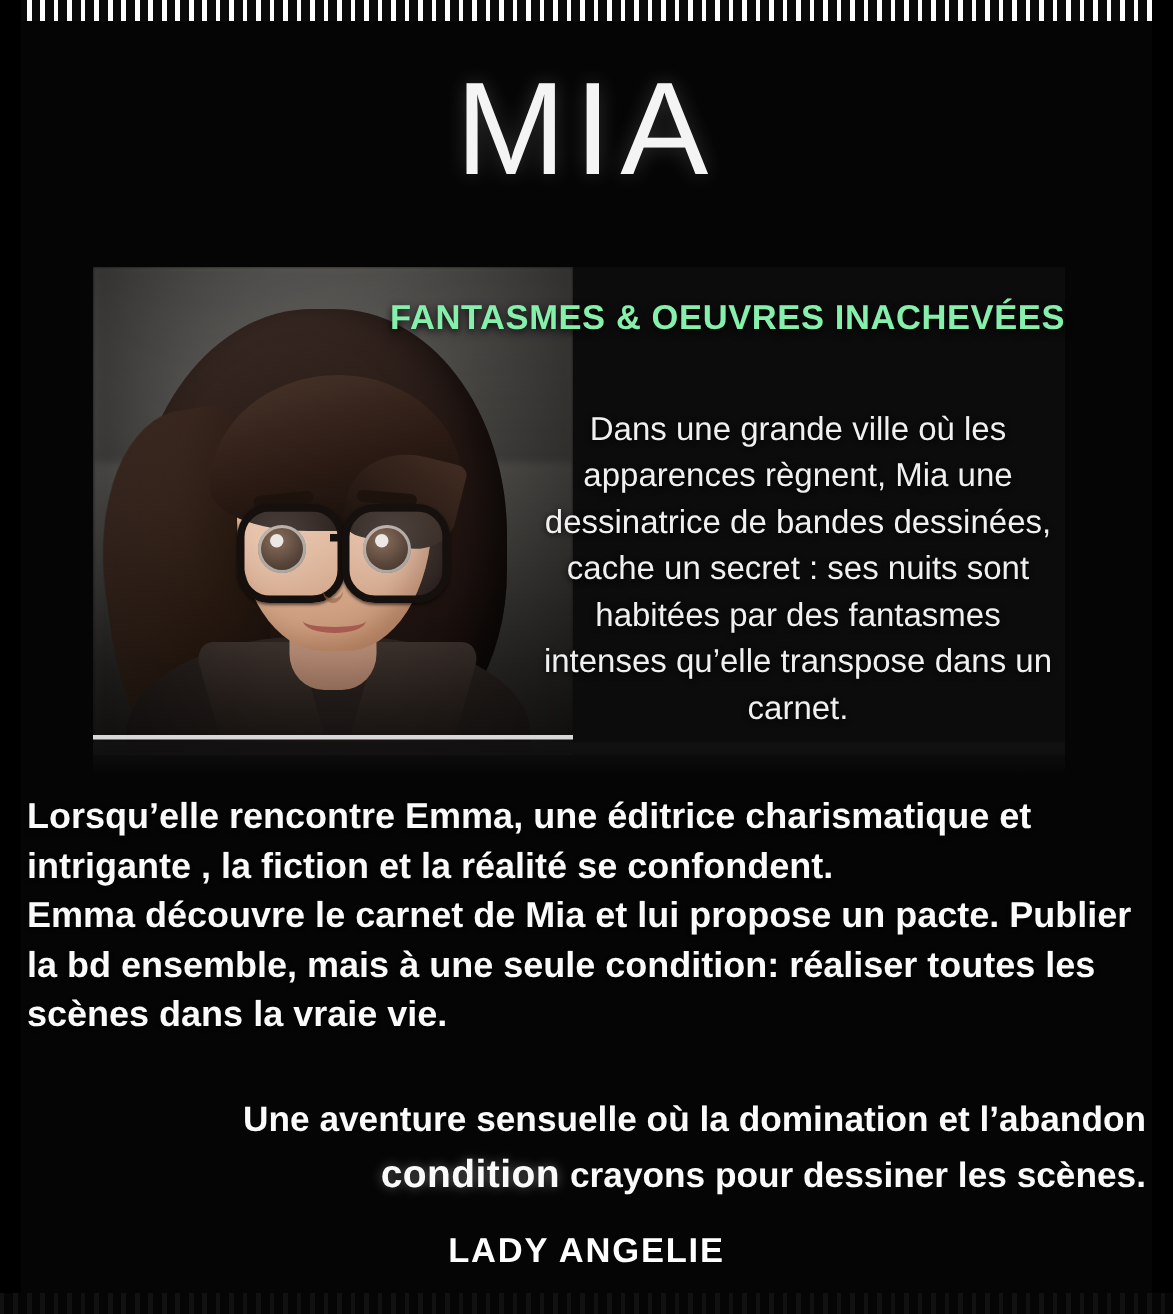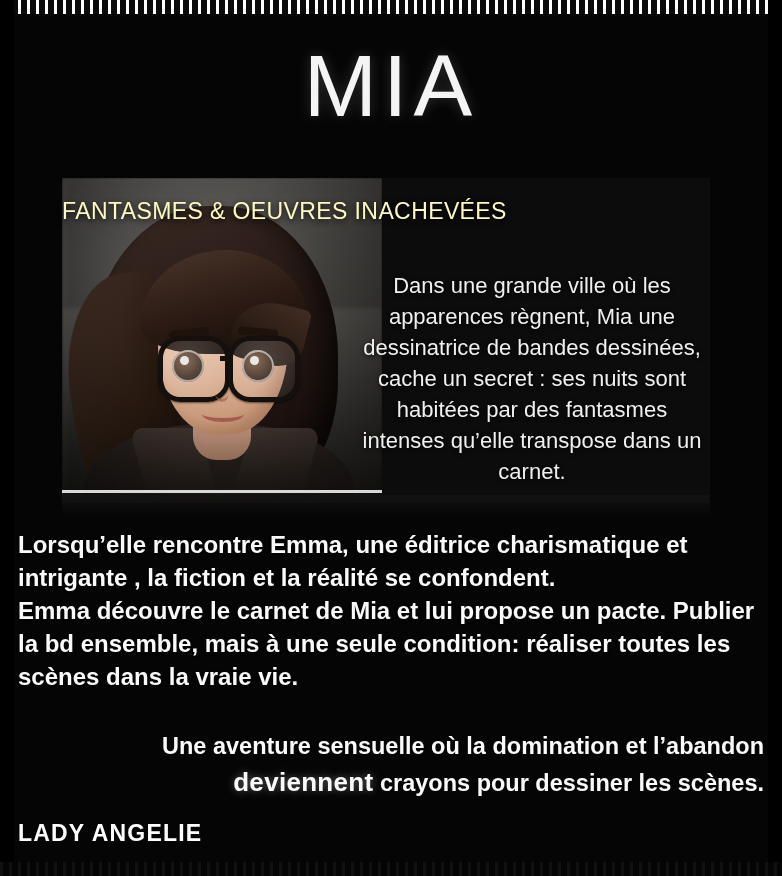--- a/index.html
+++ b/index.html
@@ -249,25 +249,25 @@
     height: 3px;
     background: #d8d8d8;
   }
 
   
   .subtitle {
     position: absolute;
     left: 0;
     top: 20px;
     width: 648px;
-    text-align: left;
+    text-align: right;
     font-size: 23px;
-    font-weight: 400;
+    font-weight: 700;
     letter-spacing: .4px;
-    color: #fef9c3;
+    color: #86efac;
     text-shadow: 0 2px 6px rgba(0,0,0,.9);
     z-index: 5;
   }
 
   .blurb {
     position: absolute;
     left: 300px;
     top: 92px;
     width: 340px;
     text-align: center;
@@ -307,20 +307,21 @@
     font-weight: 800;
     letter-spacing: .3px;
     text-shadow: 0 0 8px rgba(255,255,255,.35);
   }
 
   .author {
     position: absolute;
     left: 18px;
     top: 820px;
     width: 746px;
+    text-align: center;
     font-size: 23px;
     font-weight: 800;
     letter-spacing: 1.2px;
     color: #ffffff;
   }
 
   .band-fade {
     position: absolute;
     left: 62px;
     top: 495px;
@@ -375,21 +376,21 @@
   </div>
 
   <div class="band-fade"></div>
 
   <div class="body-copy" style="white-space: pre-line;">Lorsqu’elle rencontre Emma, une éditrice charismatique et intrigante , la fiction et la réalité se confondent.
 Emma découvre le carnet de Mia et lui propose un pacte. Publier la bd ensemble, mais à une seule condition: réaliser toutes les scènes dans la vraie vie.</div>
 
   <div class="tagline">
     <div>Une aventure sensuelle où la domination et l’abandon</div>
     <div>
-      <span class="emph">deviennent</span>
+      <span class="emph">condition</span>
       <span>crayons pour dessiner les scènes.</span>
     </div>
   </div>
 
   <div class="author">LADY ANGELIE</div>
 
   <div class="tick-strip bottom"></div>
 </div>
 
 </body></html>

